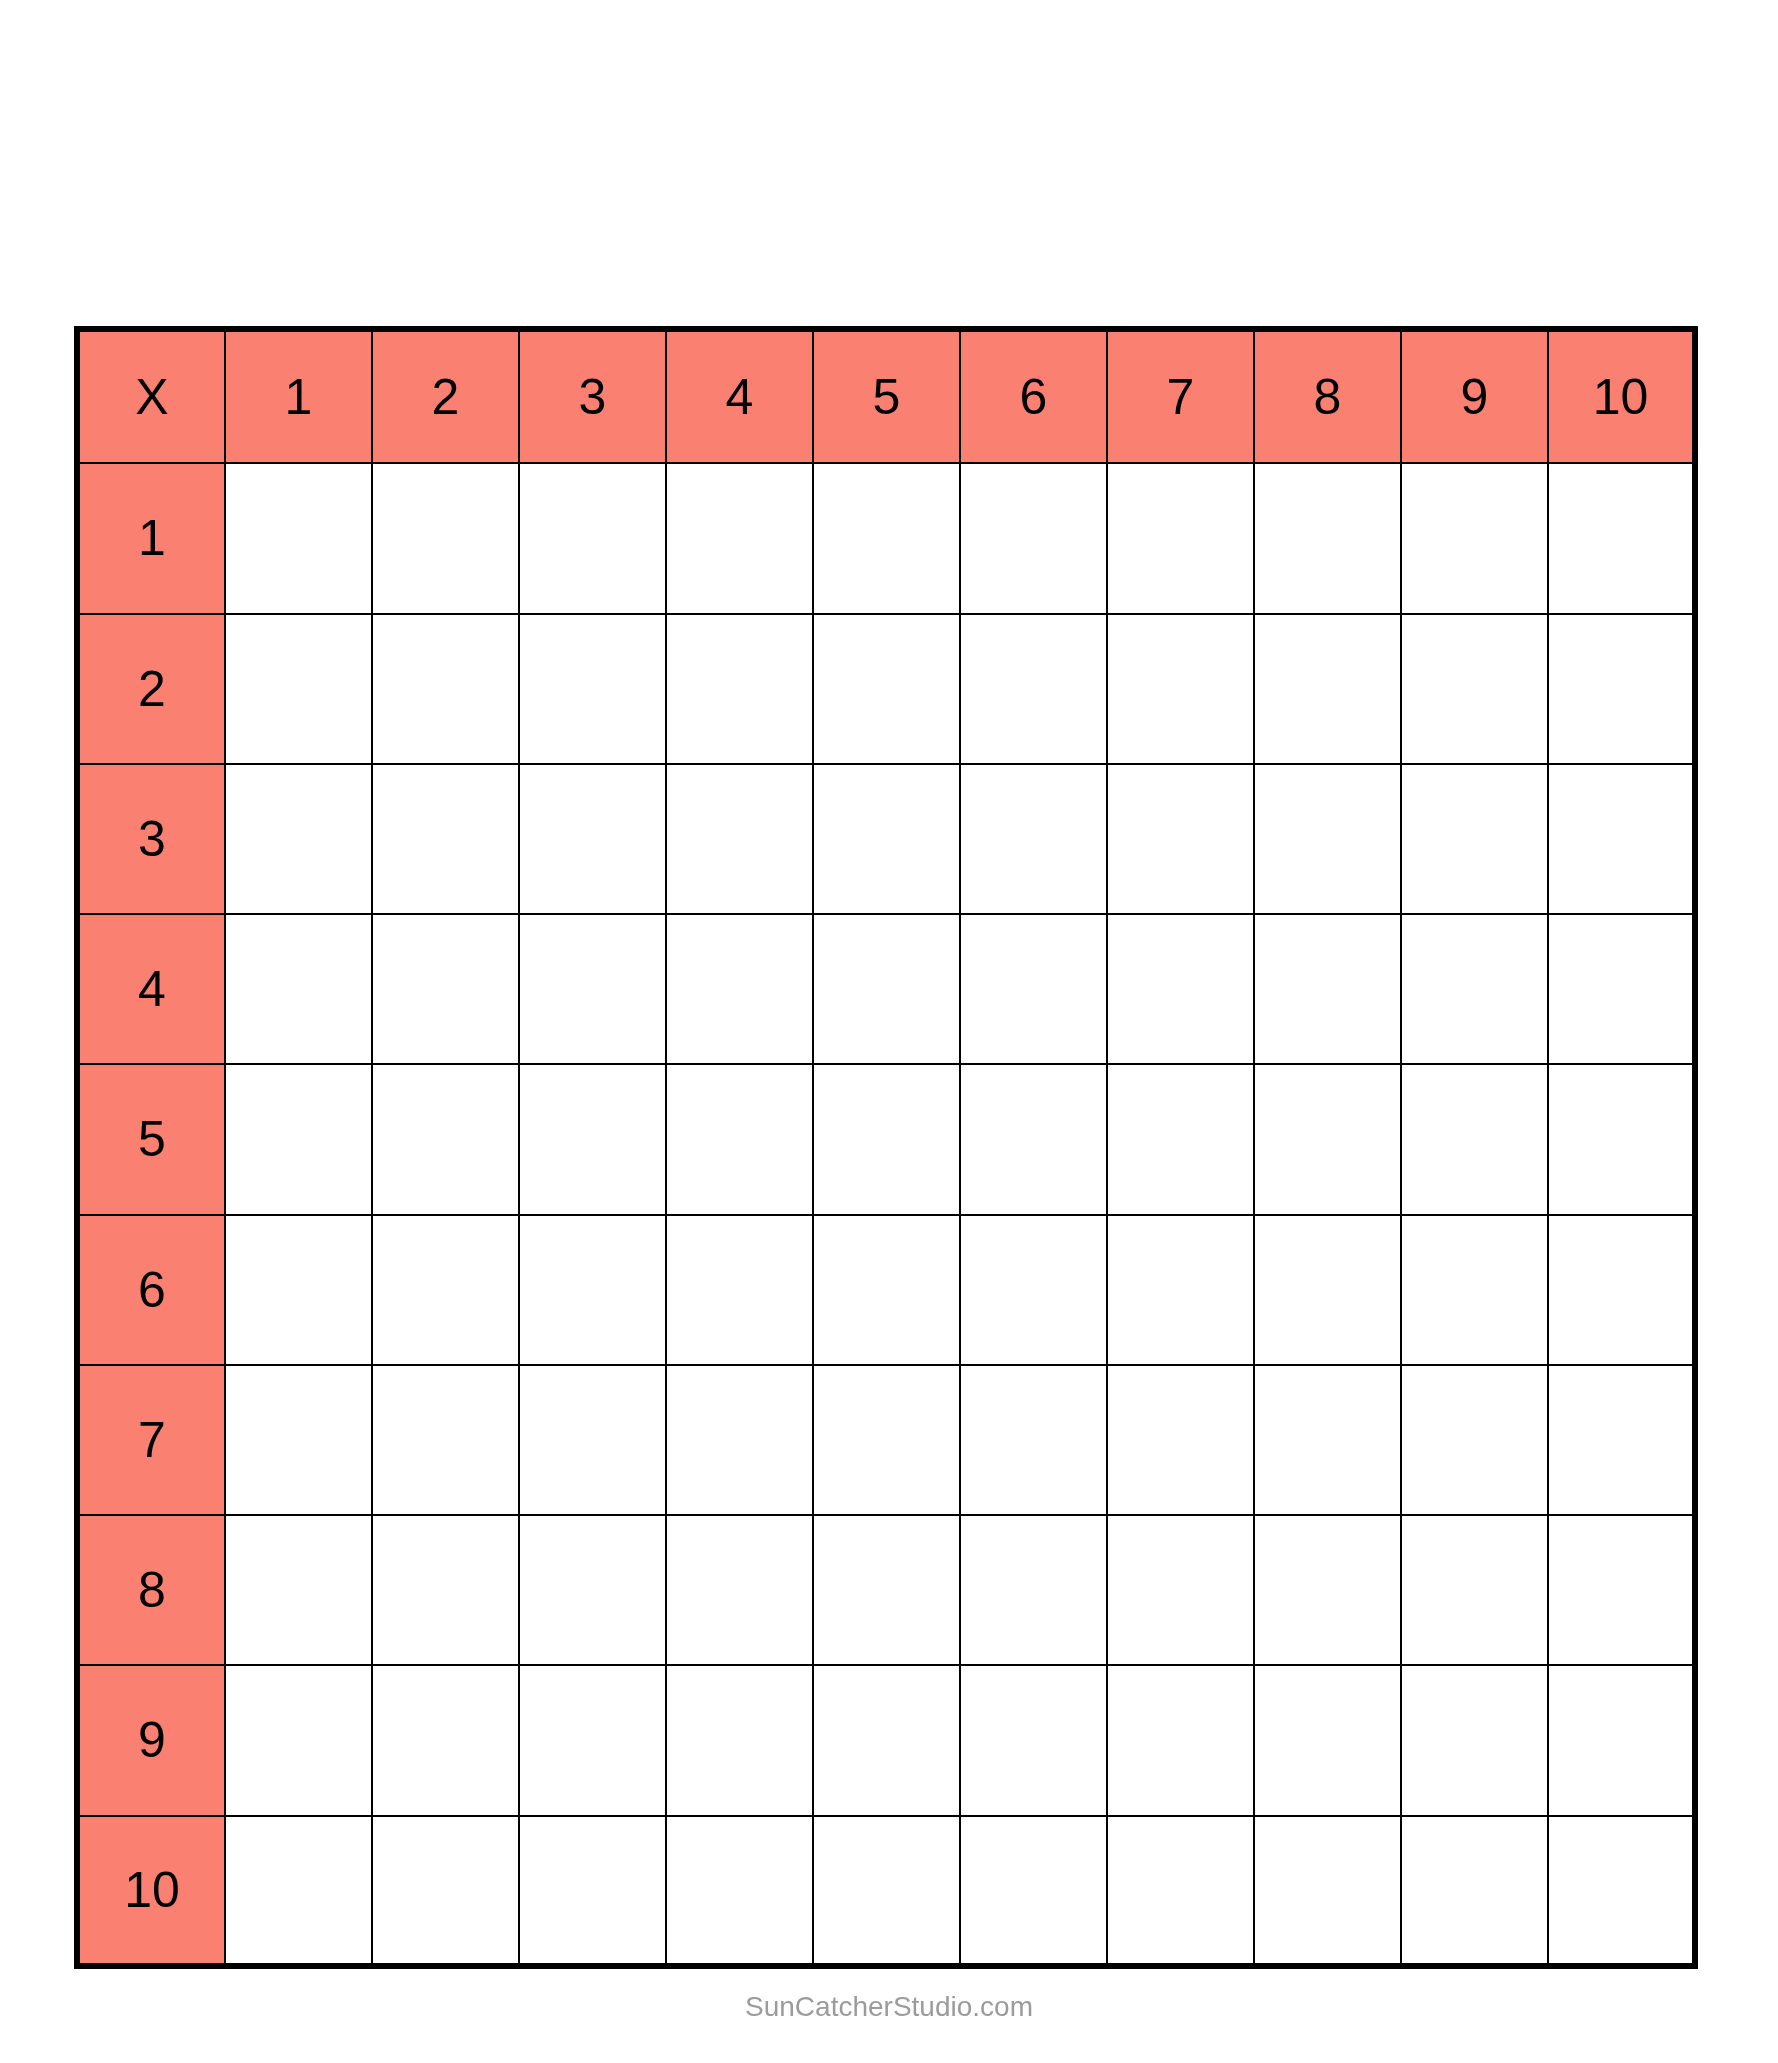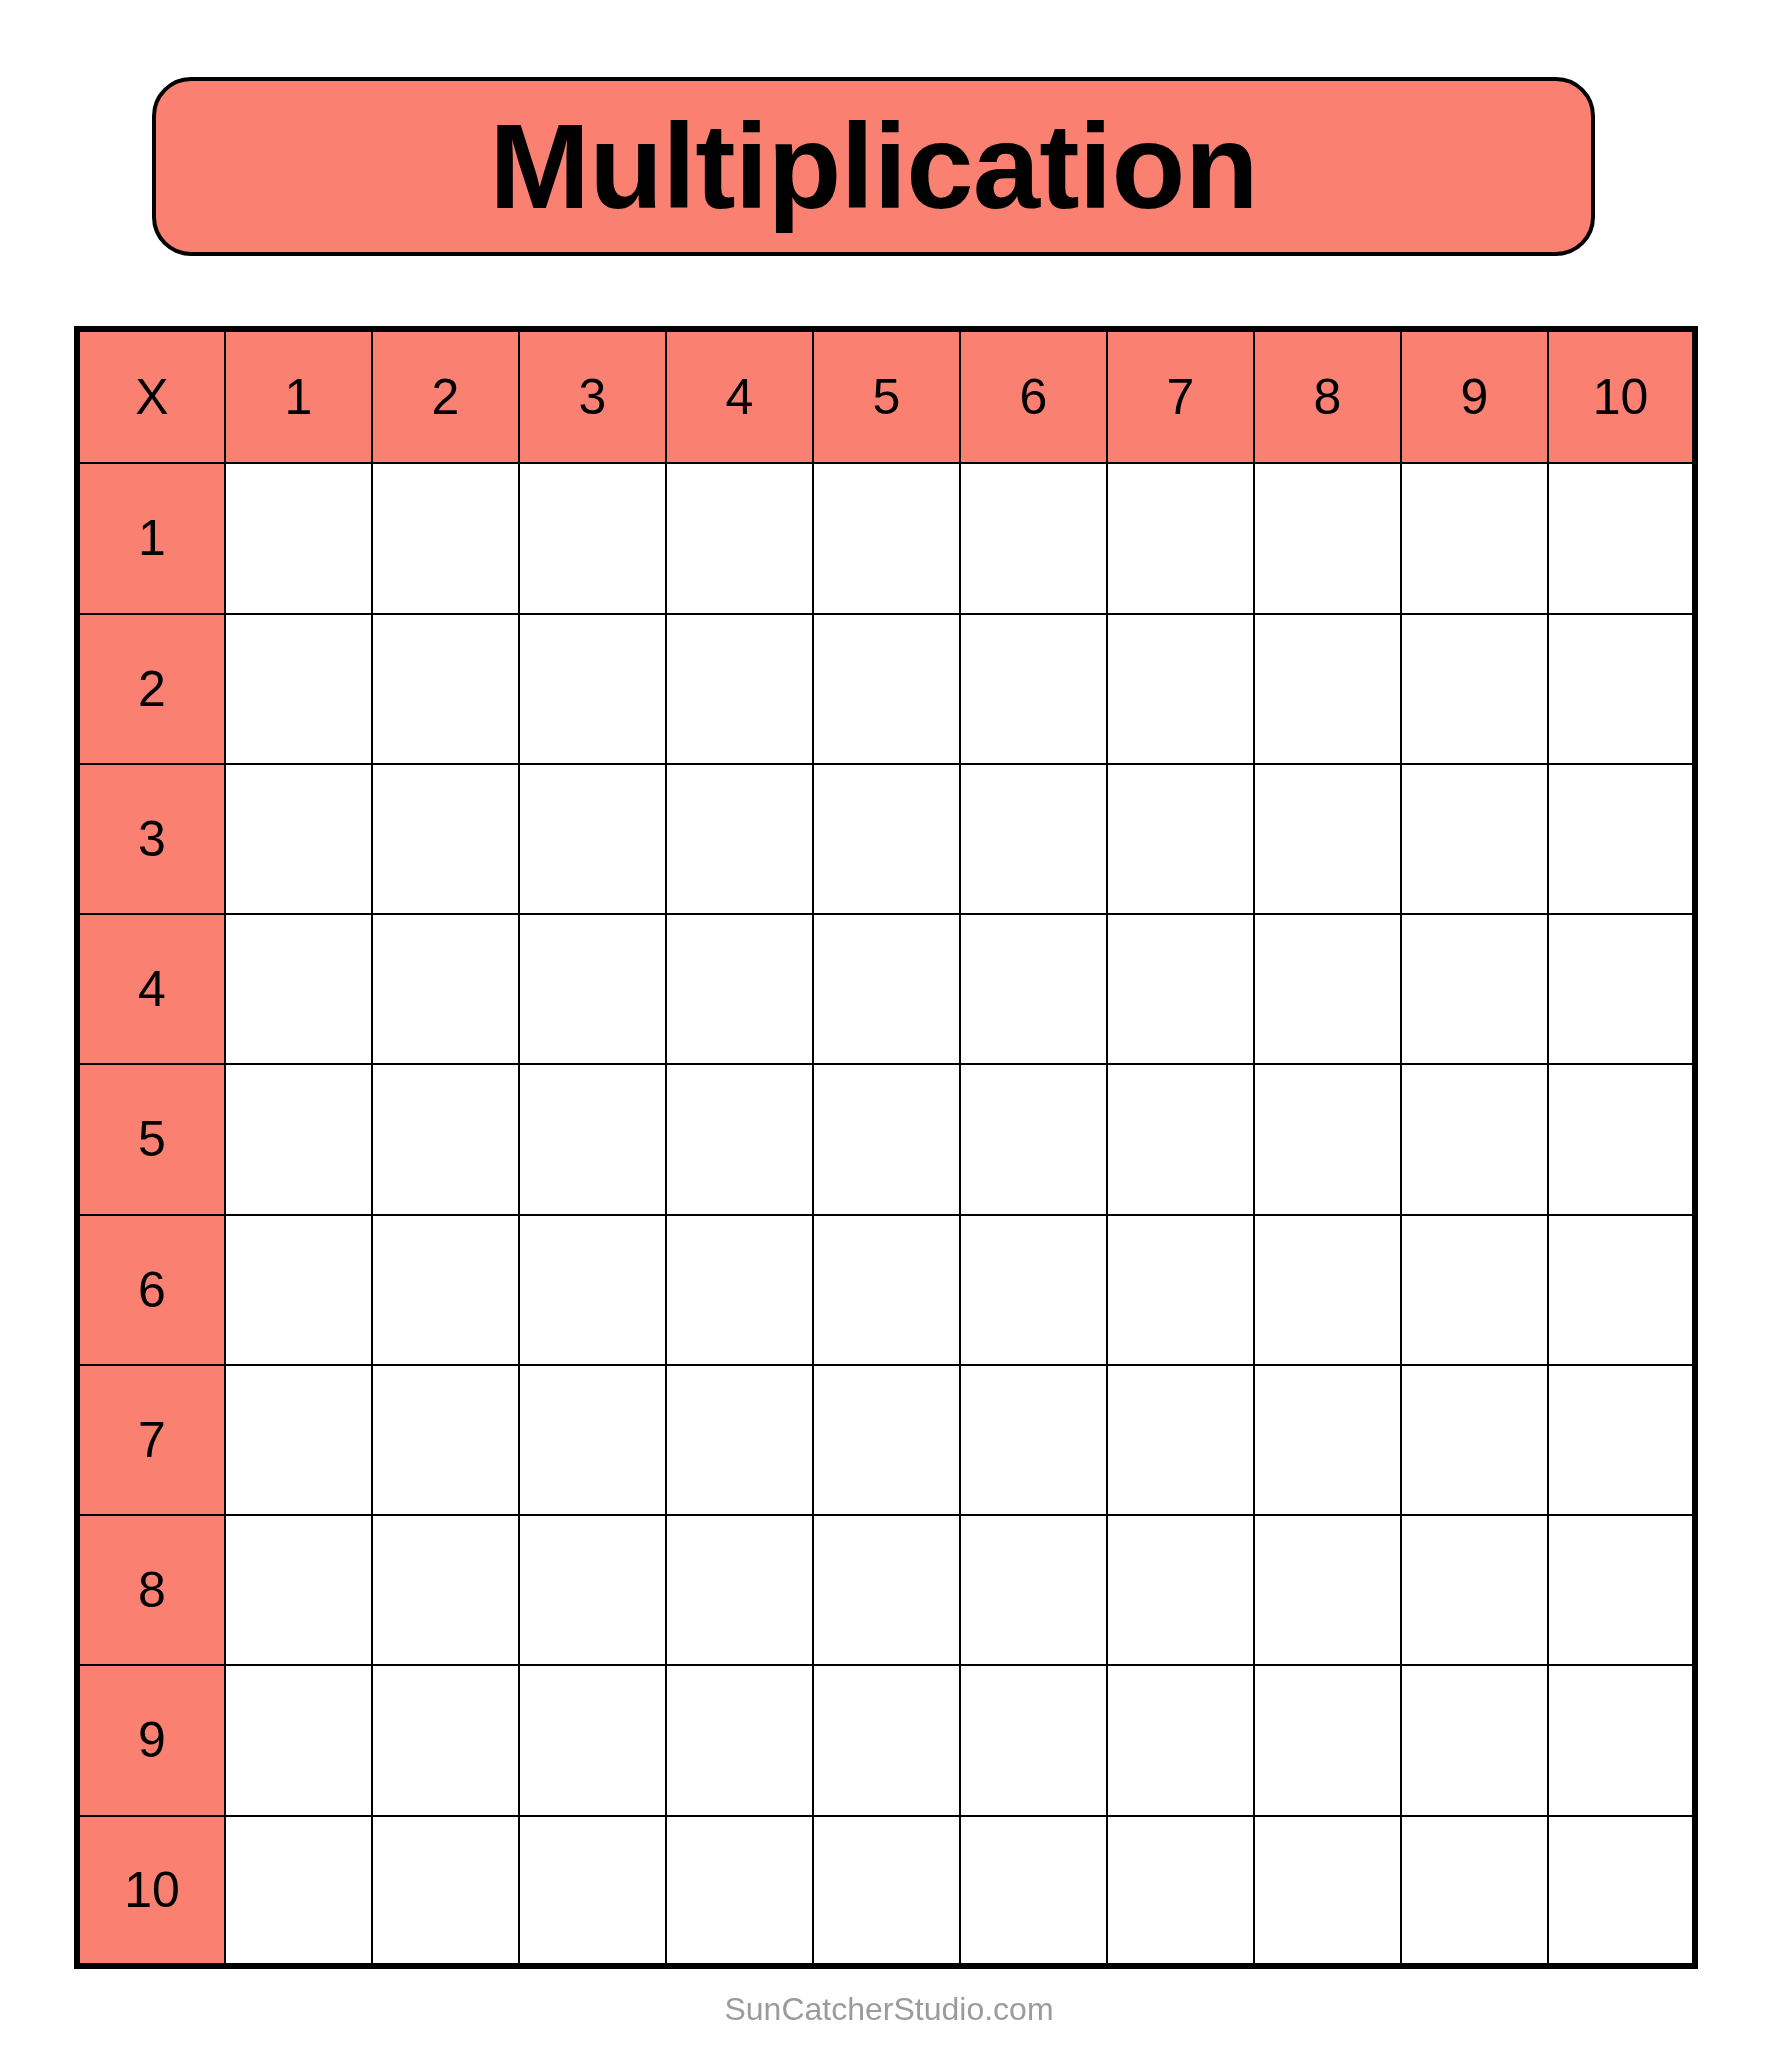--- a/index.html
+++ b/index.html
@@ -93,35 +93,30 @@
   tr.hdrrow { height: 134px; }
   tr.datarow { height: 150px; }
 
   
   .footer {
     position: absolute;
     left: 0;
     top: 1991px;
     width: 1778px;
     text-align: center;
-    font-size: 32px;
+    font-size: 28px;
     color: #9b9b9b;
     font-family: "Liberation Sans", sans-serif;
   }
 </style>
 </head>
 <body>
 
 <div class="page">
 
-  <div class="title-wrap">
-    <div class="title-banner">
-      <span class="title-text">Multiplication</span>
-    </div>
-  </div>
 
   <div class="grid-wrap">
     <table class="mult-grid">
       <colgroup>
         <col class="firstcol">
         <col class="datacol">
           <col class="datacol">
           <col class="datacol">
           <col class="datacol">
           <col class="datacol">

